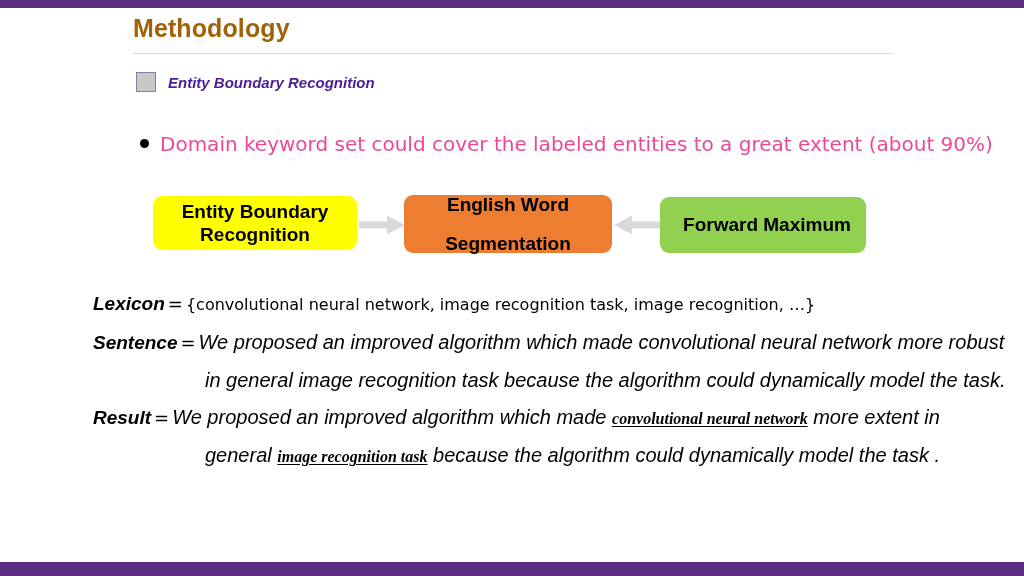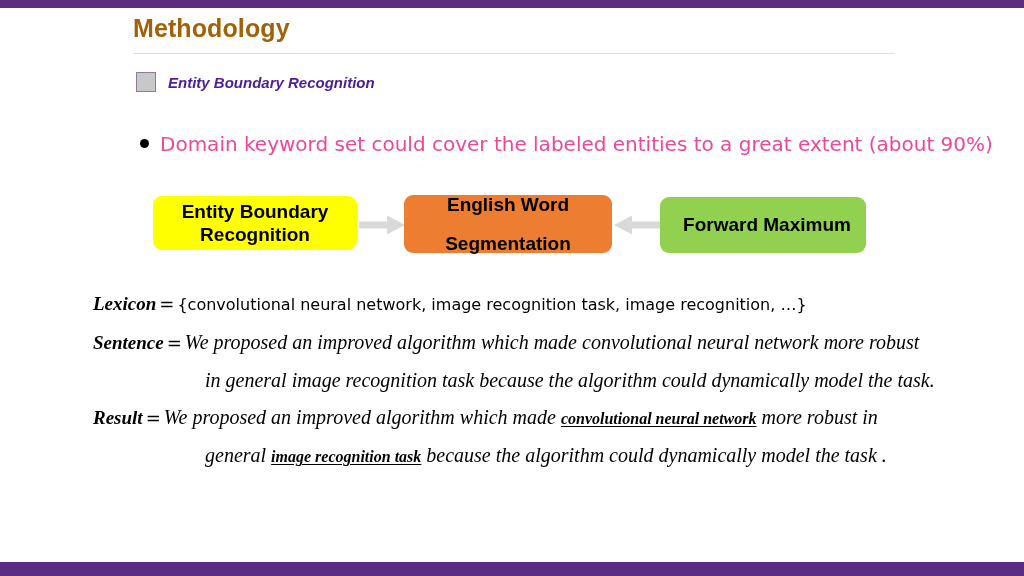--- a/index.html
+++ b/index.html
@@ -175,35 +175,35 @@
     color: #000000;
   }
   .def-line {
     white-space: nowrap;
     margin-bottom: 2px;
     line-height: 1.82;
   }
   .def-key {
     font-weight: bold;
     font-style: italic;
-    font-family: Liberation Serif, serif;
+    font-family: Liberation Sans, sans-serif;
     font-size: 19px;
     text-align: right;
   }
   .def-eq {
     font-family: "DejaVu Sans", sans-serif;
     font-size: 18px;
     padding: 0 3px;
   }
   .def-val-plain {
     font-family: "DejaVu Sans", sans-serif;
     font-size: 16px;
   }
   .def-val-italic {
-    font-family: Liberation Serif, serif;
+    font-family: Liberation Sans, sans-serif;
     font-style: italic;
     font-size: 20px;
   }
   .def-cont {
     padding-left: 112px;
     white-space: nowrap;
     line-height: 1.82;
   }
   .def-hl {
     font-family: "Liberation Serif", serif;
@@ -268,21 +268,21 @@
     </div>
 
     <div class="def-line">
       <span class="def-key">Sentence</span><span class="def-eq">=</span><span class="def-val-italic">We proposed an improved algorithm which made convolutional neural network more robust</span>
     </div>
     <div class="def-cont">
       <span class="def-val-italic">in general image recognition task because the algorithm could  dynamically model the task.</span>
     </div>
 
     <div class="def-line">
-      <span class="def-key">Result</span><span class="def-eq">=</span><span class="def-val-italic">We proposed an improved algorithm which made </span><span class="def-hl">convolutional neural network</span><span class="def-val-italic"> more robust in</span>
+      <span class="def-key">Result</span><span class="def-eq">=</span><span class="def-val-italic">We proposed an improved algorithm which made </span><span class="def-hl">convolutional neural network</span><span class="def-val-italic"> more extent in</span>
     </div>
     <div class="def-cont">
       <span class="def-val-italic">general </span><span class="def-hl">image recognition task</span><span class="def-val-italic"> because the algorithm could dynamically model the task .</span>
     </div>
 
   </div>
 
 </div>
 
 </body></html>

